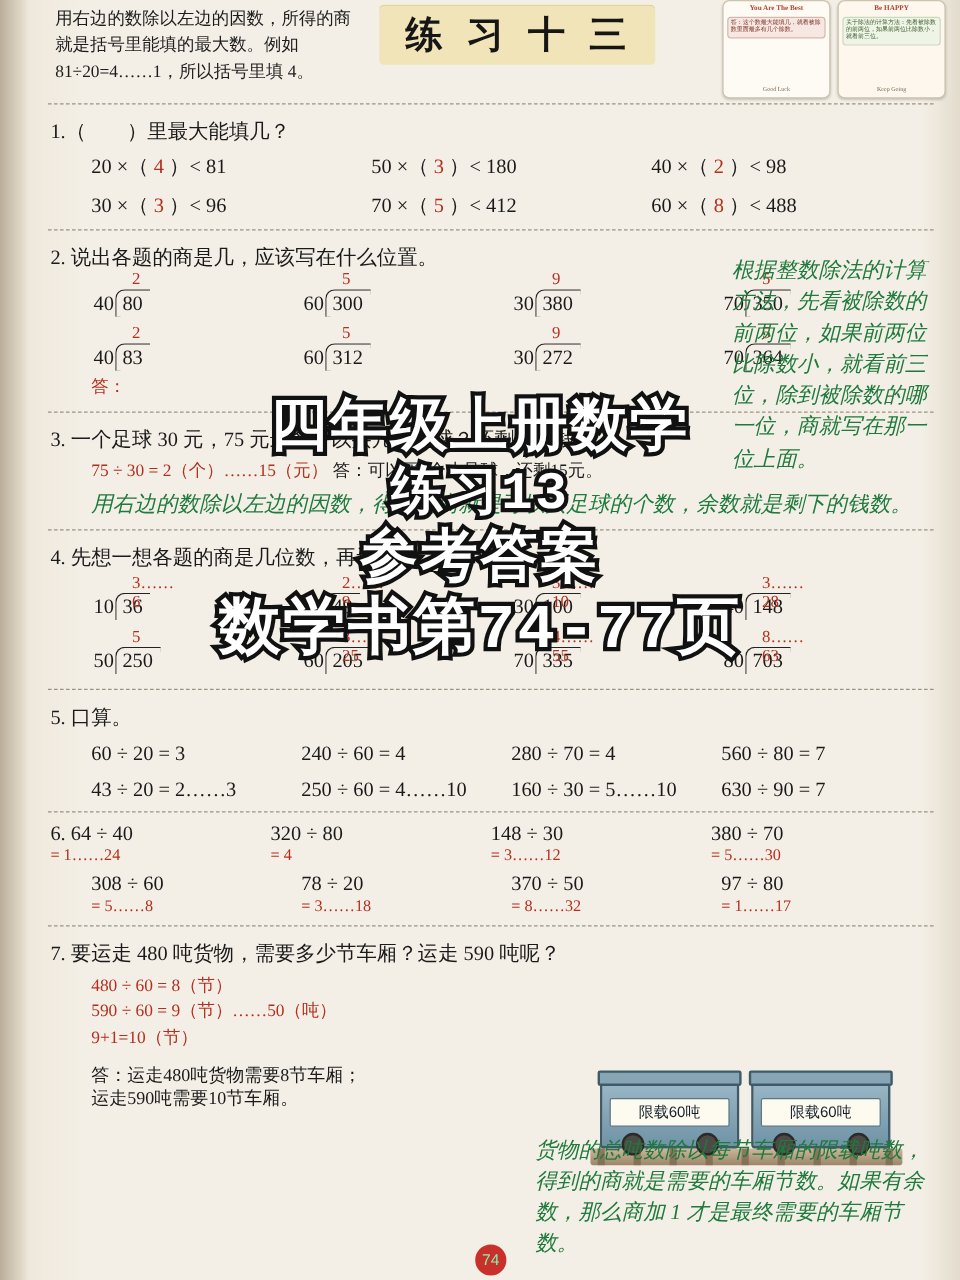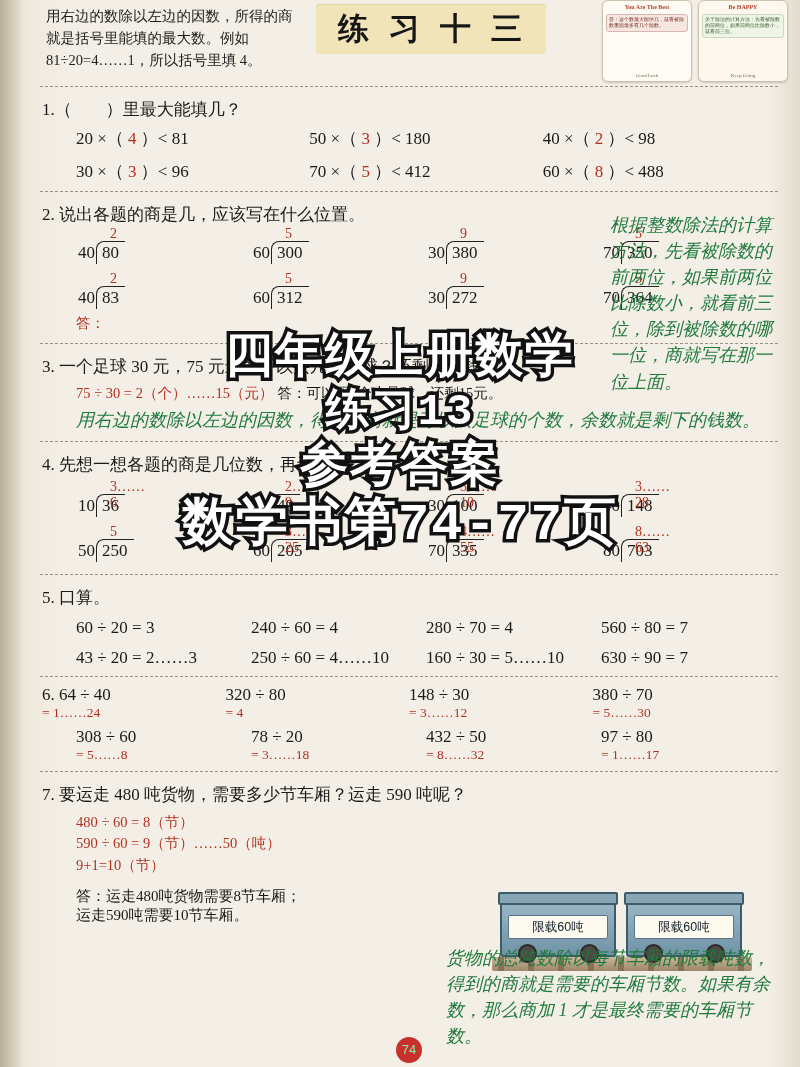--- a/index.html
+++ b/index.html
@@ -386,21 +386,21 @@
       <div class="grid4 pad-l" style="margin-top:6px">
         <div>
           <span>308 ÷ 60</span>
           <div class="eqsmall">= 5……8</div>
         </div>
         <div>
           <span>78 ÷ 20</span>
           <div class="eqsmall">= 3……18</div>
         </div>
         <div>
-          <span>432 ÷ 50</span>
+          <span>370 ÷ 50</span>
           <div class="eqsmall">= 8……32</div>
         </div>
         <div>
           <span>97 ÷ 80</span>
           <div class="eqsmall">= 1……17</div>
         </div>
       </div>
     </div>
 
     <hr class="hr">

